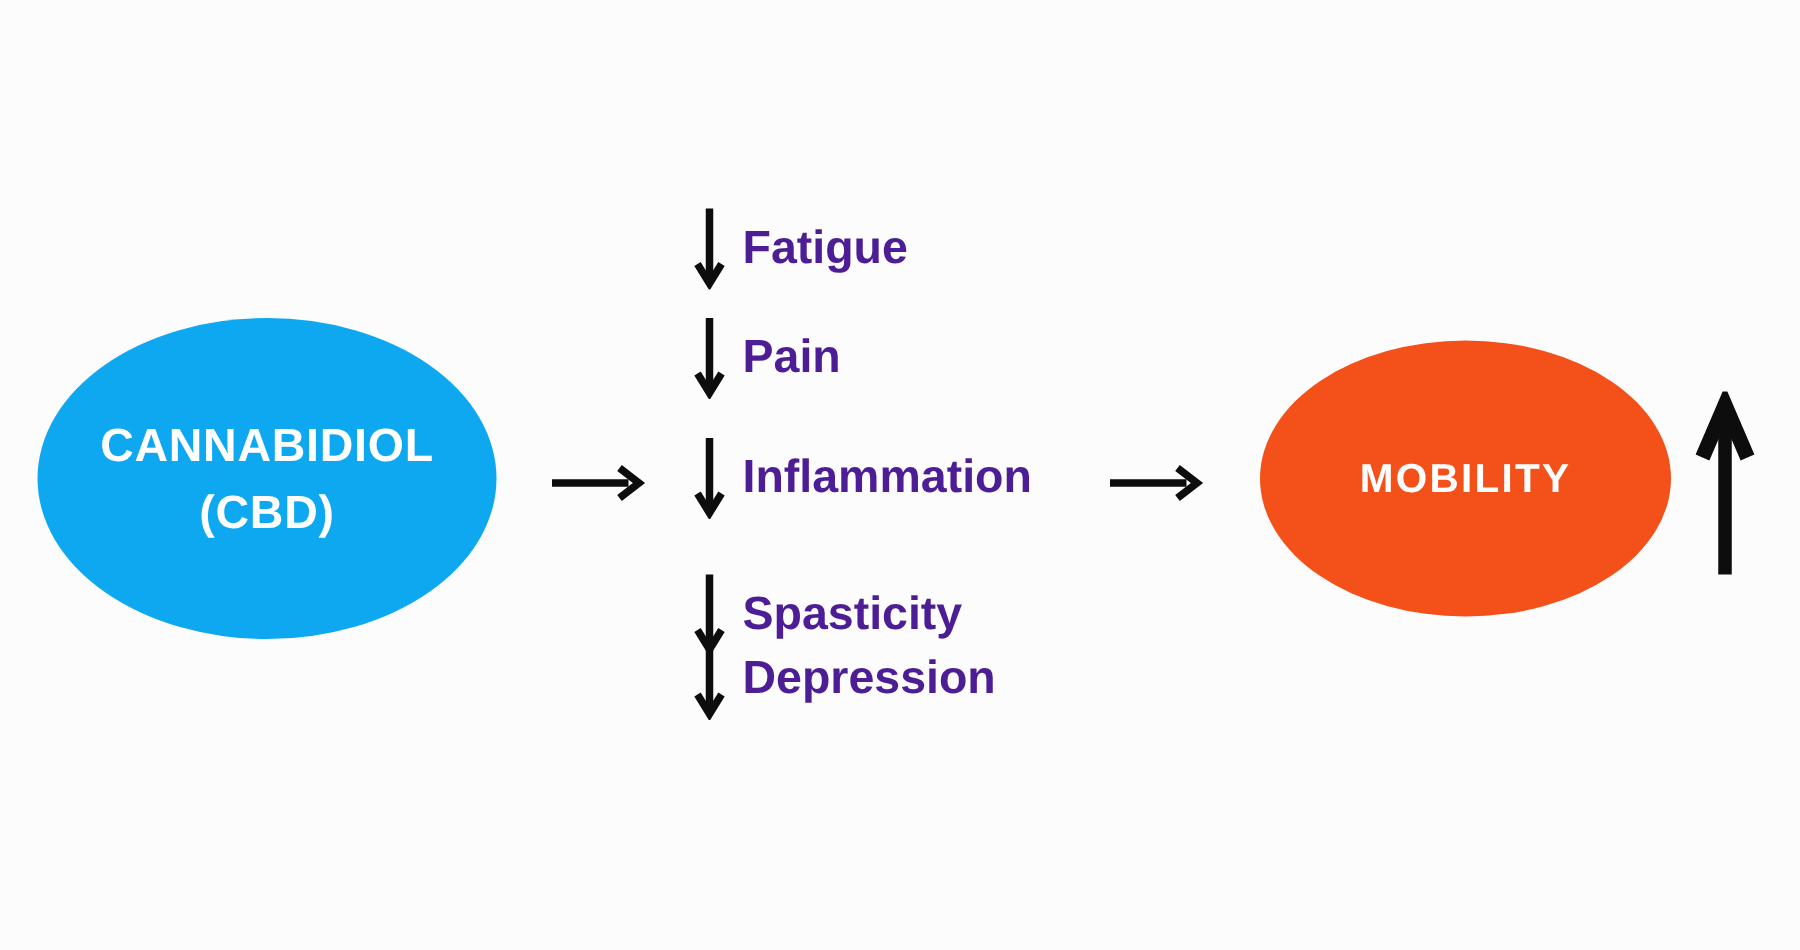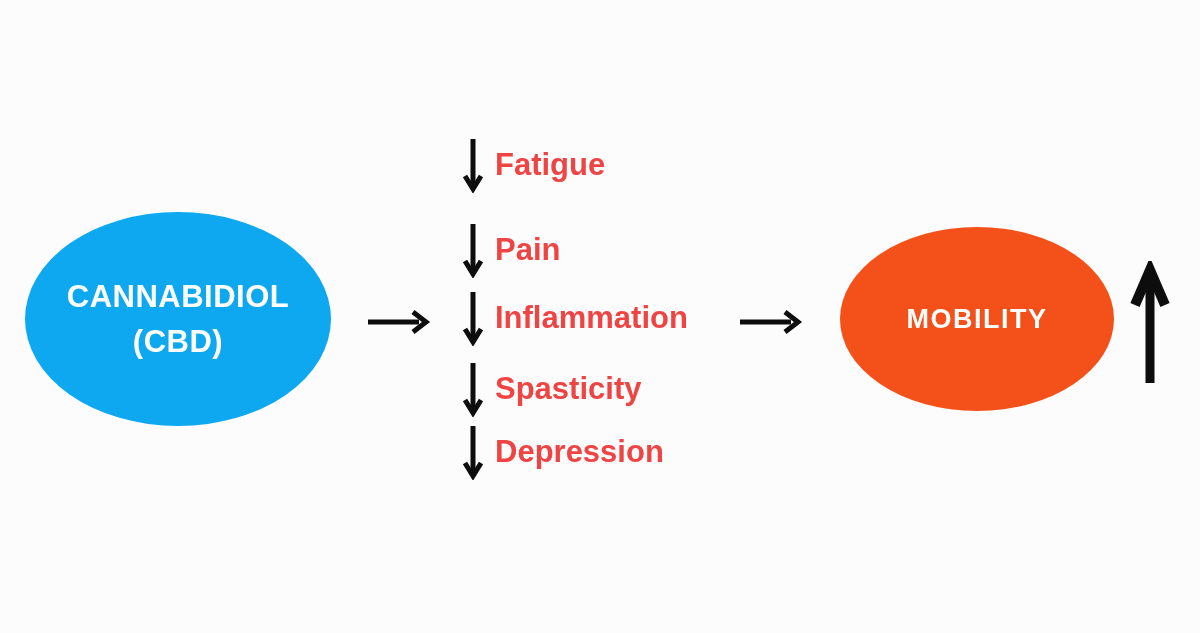--- a/index.html
+++ b/index.html
@@ -54,27 +54,27 @@
   }
   .effect-row .arrow-box {
     width: 22px;
     height: 56px;
     flex: 0 0 auto;
   }
   .effect-label {
     margin-left: 11px;
     font-size: 31px;
     font-weight: 700;
-    color: #ef4444;
+    color: #4c1d95;
     white-space: nowrap;
   }
   .row-0 { top: 137px; }
-  .row-1 { top: 222px; }
+  .row-1 { top: 210px; }
   .row-2 { top: 290px; }
-  .row-3 { top: 361px; justify-content: space-between; }
+  .row-3 { top: 381px; justify-content: space-between; }
   .row-4 { top: 424px; }
   .flow-arrow {
     position: absolute;
     width: 66px;
     height: 28px;
   }
   .flow-1 { left: 366px; top: 308px; }
   .flow-2 { left: 738px; top: 308px; }
   .up-arrow {
     position: absolute;

